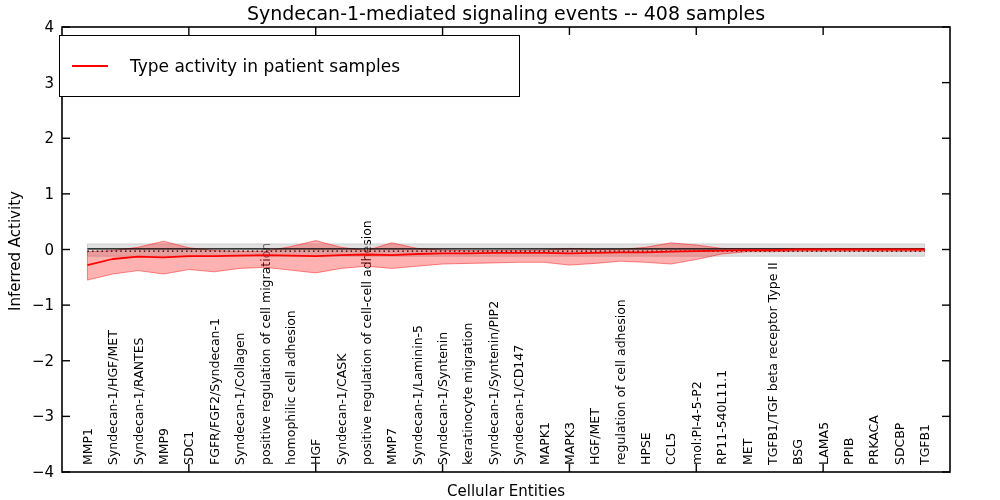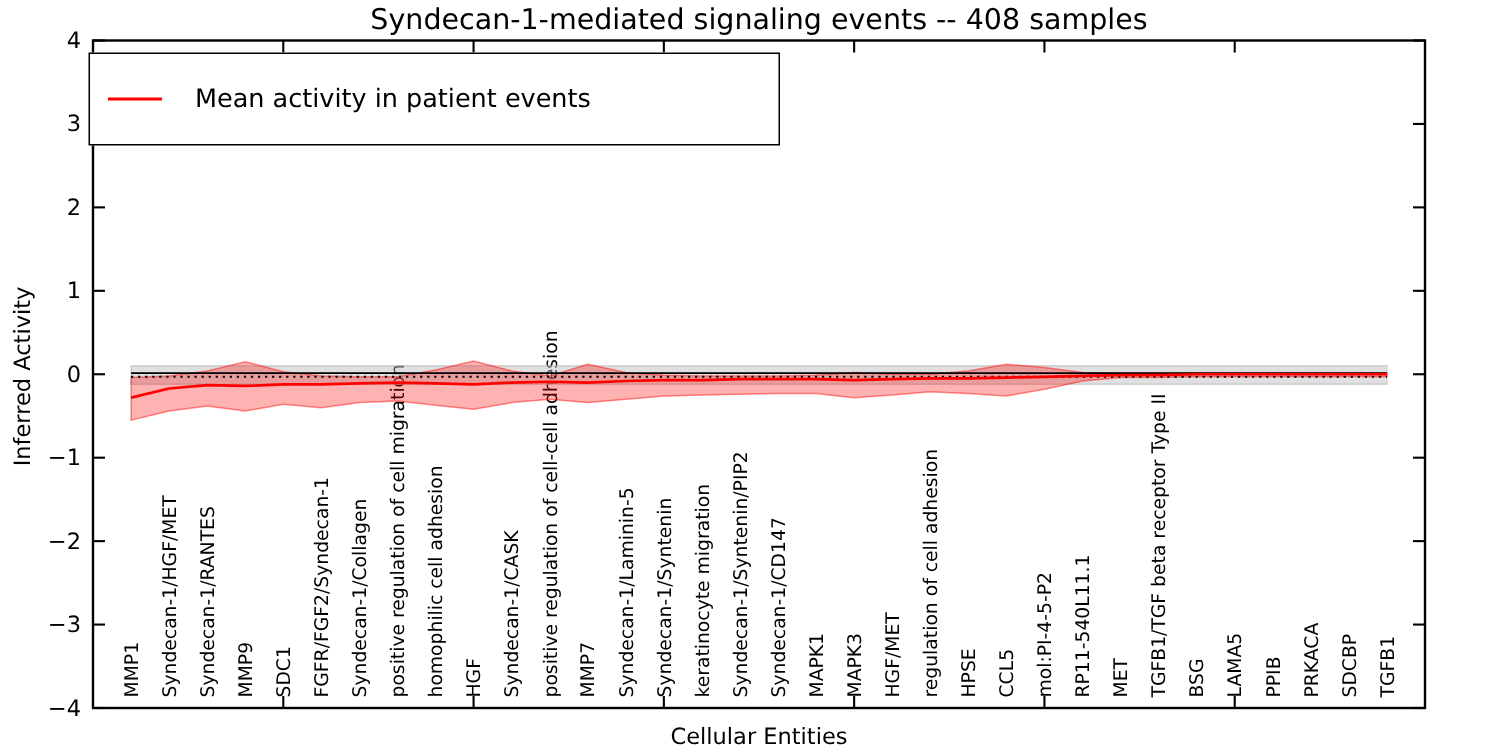--- a/index.html
+++ b/index.html
@@ -123,19 +123,19 @@
       <line x1="569.4285714285713" x2="569.4285714285713" y1="464" y2="472" stroke="#000" stroke-width="1.4"></line>
       <line x1="696.2857142857143" x2="696.2857142857143" y1="27" y2="35" stroke="#000" stroke-width="1.4"></line>
       <line x1="696.2857142857143" x2="696.2857142857143" y1="464" y2="472" stroke="#000" stroke-width="1.4"></line>
       <line x1="823.1428571428571" x2="823.1428571428571" y1="27" y2="35" stroke="#000" stroke-width="1.4"></line>
       <line x1="823.1428571428571" x2="823.1428571428571" y1="464" y2="472" stroke="#000" stroke-width="1.4"></line>
     </svg>
 
   <div class="legend">
     <div class="legend-row">
       <span class="legend-line red"></span>
-      <span class="legend-label">Mean activity in patient events</span>
+      <span class="legend-label">Type activity in patient samples</span>
     </div>
   </div>
 
   <div class="xlabel">Cellular Entities</div>
 
 </div>
 
 </body></html>

